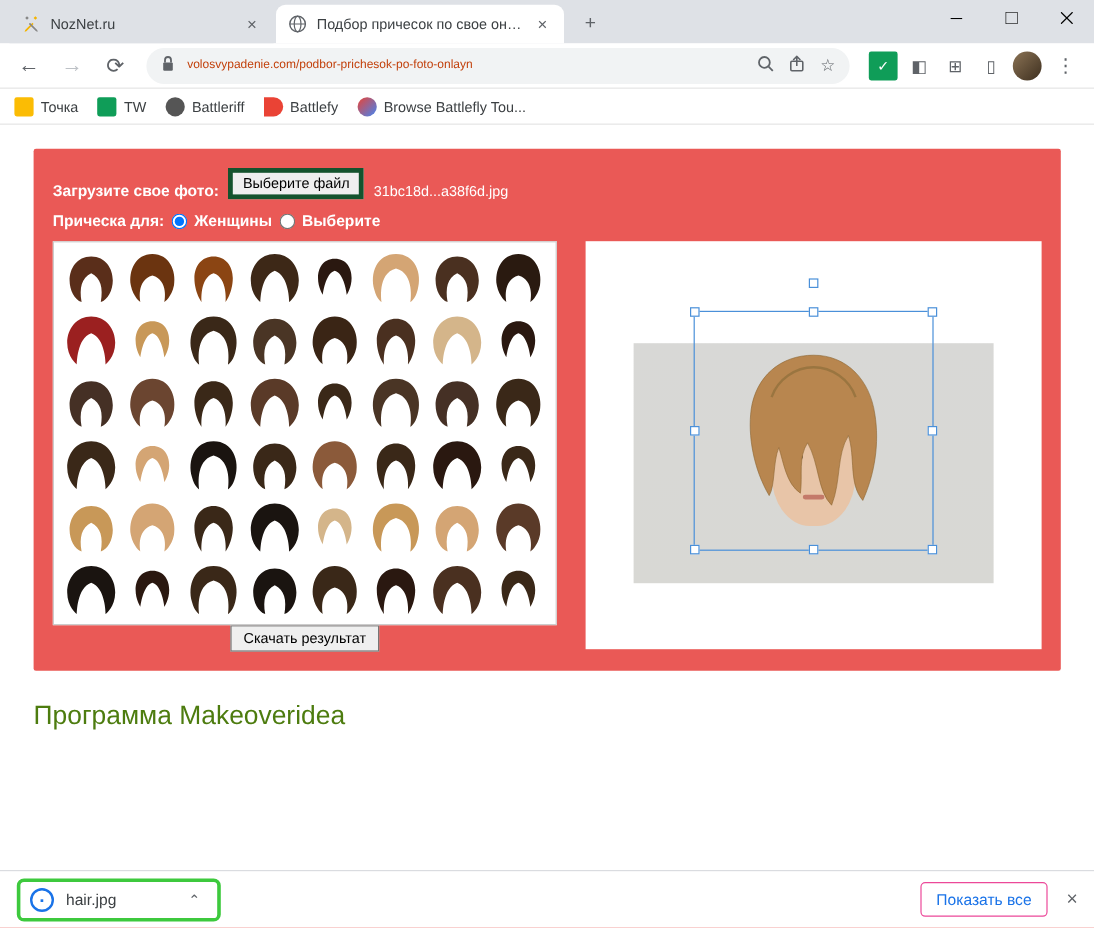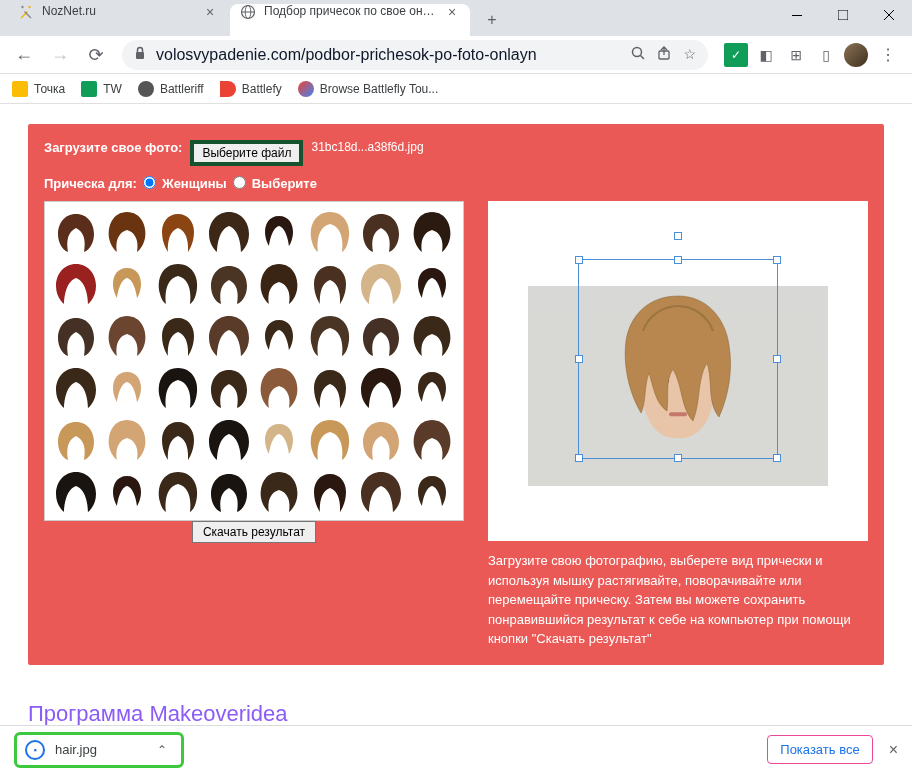--- a/index.html
+++ b/index.html
@@ -1,66 +1,66 @@
 <!DOCTYPE html>
 <html><head>
 <meta charset="utf-8">
 <style>
 *{margin:0;padding:0;box-sizing:border-box;font-family:"Segoe UI",Arial,sans-serif}
 body{background:#fff;width:912px;height:773px;overflow:hidden;position:relative}
 .titlebar{height:36px;background:#dee1e6;display:flex;align-items:flex-end;padding-left:8px;position:relative}
-.tab{height:32px;background:#dee1e6;border-radius:8px 8px 0 0;display:flex;padding:0 10px;margin-right:2px;min-width:220px;max-width:240px;font-size:12px;color:#3c4043;gap:8px;position:relative}
+.tab{height:32px;background:#dee1e6;border-radius:8px 8px 0 0;display:flex;align-items:center;padding:0 10px;margin-right:2px;min-width:220px;max-width:240px;font-size:12px;color:#3c4043;gap:8px;position:relative}
 .tab.active{background:#fff}
 .tab-icon{width:16px;height:16px;flex-shrink:0;display:flex;align-items:center;justify-content:center}
 .tab-title{white-space:nowrap;overflow:hidden;text-overflow:ellipsis;flex:1}
 .tab-close{width:16px;height:16px;display:flex;align-items:center;justify-content:center;color:#5f6368;font-size:14px;cursor:pointer}
 .newtab{width:28px;height:28px;display:flex;align-items:center;justify-content:center;color:#5f6368;font-size:16px;cursor:pointer;margin-left:6px;margin-bottom:2px}
 .win-controls{position:absolute;right:0;top:0;display:flex;height:30px}
 .win-btn{width:46px;display:flex;align-items:center;justify-content:center;color:#000;font-size:12px}
 .toolbar{height:38px;background:#fff;display:flex;align-items:center;padding:0 8px;gap:4px;border-bottom:1px solid #e0e0e0}
 .nav-btn{width:32px;height:32px;display:flex;align-items:center;justify-content:center;color:#5f6368;border-radius:50%;font-size:18px}
 .nav-btn.disabled{color:#bdc1c6}
 .addr{flex:1;height:30px;background:#f1f3f4;border-radius:15px;display:flex;align-items:center;padding:0 12px;gap:10px;margin:0 6px}
 .lock-icon{color:#5f6368;font-size:12px}
-.url{font-size:16px;color:#0f172a;flex:1}
+.url{font-size:10px;color:#c2410c;flex:1}
 .addr-actions{display:flex;gap:12px;color:#5f6368;font-size:14px}
 .ext-icons{display:flex;gap:6px;align-items:center;padding-left:6px}
 .ext-icon{width:24px;height:24px;display:flex;align-items:center;justify-content:center;font-size:14px}
 .avatar{width:24px;height:24px;border-radius:50%;background:linear-gradient(135deg,#8b7355,#3d2f1f)}
 .menu-dots{width:32px;display:flex;align-items:center;justify-content:center;color:#5f6368;font-size:16px}
 .bookmarks{height:30px;background:#fff;display:flex;align-items:center;padding:0 12px;gap:16px;border-bottom:1px solid #e0e0e0}
 .bm{display:flex;align-items:center;gap:6px;font-size:12px;color:#3c4043}
 .bm-icon{width:16px;height:16px;border-radius:2px}
 .content{height:calc(773px - 36px - 38px - 30px - 48px);overflow:auto;background:#fff;padding:20px 28px}
 .app-box{background:#ea5956;padding:16px;border-radius:2px}
-.upload-row{display:flex;align-items:flex-start;gap:8px;color:#fff;font-size:13px;font-weight:bold;margin-bottom:10px}
+.upload-row{display:flex;align-items:flex-end;gap:8px;color:#fff;font-size:13px;font-weight:bold;margin-bottom:10px}
 .file-btn{background:#efefef;border:4px solid #14532d;padding:2px 8px;font-size:12px;color:#000;font-weight:normal}
 .filename{font-weight:normal;font-size:12px}
-.radio-row{display:flex;align-items:flex-start;gap:4px;color:#fff;font-size:13px;font-weight:bold;margin-bottom:10px}
+.radio-row{display:flex;align-items:flex-end;gap:4px;color:#fff;font-size:13px;font-weight:bold;margin-bottom:10px}
 .radio-row input{margin:0 2px}
 .panels{display:flex;gap:24px}
 .left-panel{width:420px}
 .hair-grid-wrap{background:#fff;border:1px solid #ccc;height:320px;position:relative}
 .hair-grid{height:100%;overflow-y:scroll;padding:6px}
 .hair-row{display:flex;justify-content:space-around;margin-bottom:4px}
 .hair{width:48px;height:48px}
 .hair svg{width:100%;height:100%}
 .dl-btn{display:block;margin:0 auto 0;background:#efefef;border:1px solid #767676;padding:3px 10px;font-size:12px}
 .right-panel{flex:1}
 .preview{background:#fff;padding:10px;height:340px;position:relative}
 .preview-inner{position:relative;width:100%;height:100%;display:flex;align-items:center;justify-content:center}
 .photo{width:300px;height:200px;background:linear-gradient(to bottom,#d8d8d6 0%,#d8d8d4 100%);position:relative;margin-top:30px}
 .face{position:absolute;left:50%;top:50%;transform:translate(-50%,-45%);width:70px;height:95px;background:#e8c5a8;border-radius:50% 50% 45% 45%}
 .face::before{content:"";position:absolute;left:18px;top:35px;width:8px;height:5px;background:#5a4a3a;border-radius:50%;box-shadow:26px 0 0 #5a4a3a}
 .face::after{content:"";position:absolute;left:50%;bottom:22px;transform:translateX(-50%);width:18px;height:4px;background:#c47a6a;border-radius:2px}
 .hair-overlay{position:absolute;left:50%;top:50%;transform:translate(-50%,-70%);width:150px;height:150px}
 .sel-box{position:absolute;border:1px solid #4a90d9;left:50%;top:15%;transform:translateX(-50%);width:200px;height:200px}
 .sel-handle{position:absolute;width:8px;height:8px;background:#fff;border:1px solid #4a90d9}
 .instr{color:#fff;font-size:13px;line-height:1.5;margin-top:10px}
-.section-title{font-size:22px;font-weight:normal;margin-top:36px;color:#8b5cf6}
+.section-title{font-size:22px;font-weight:normal;margin-top:24px;color:#4d7c0f}
 .dl-bar{position:absolute;bottom:0;left:0;right:0;height:48px;background:#fff;border-top:1px solid #dadce0;display:flex;align-items:center;padding:0 14px;justify-content:space-between}
 .dl-item{display:flex;align-items:center;gap:10px;border:3px solid #3dc93d;border-radius:6px;padding:4px 14px 4px 8px;height:36px}
 .dl-file-icon{width:20px;height:20px;border:2px solid #1a73e8;border-radius:50%;display:flex;align-items:center;justify-content:center;font-size:9px;color:#1a73e8}
 .dl-name{font-size:13px;color:#3c4043}
 .dl-chevron{color:#5f6368;font-size:12px;margin-left:50px}
 .dl-right{display:flex;align-items:center;gap:16px}
 .show-all{border:1px solid #ec4899;padding:6px 12px;border-radius:4px;font-size:13px;color:#1a73e8;background:#fff}
 .close-bar{color:#5f6368;font-size:16px}
 </style>
 </head>
@@ -363,21 +363,20 @@
               <div class="sel-handle" style="right:-4px;top:-4px"></div>
               <div class="sel-handle" style="left:-4px;top:calc(50% - 4px)"></div>
               <div class="sel-handle" style="right:-4px;top:calc(50% - 4px)"></div>
               <div class="sel-handle" style="left:-4px;bottom:-4px"></div>
               <div class="sel-handle" style="left:calc(50% - 4px);bottom:-4px"></div>
               <div class="sel-handle" style="right:-4px;bottom:-4px"></div>
               <div class="sel-handle" style="left:calc(50% - 4px);top:-28px"></div>
             </div>
           </div>
         </div>
-        <div class="instr">Загрузите свою фотографию, выберете вид прически и используя мышку растягивайте, поворачивайте или перемещайте прическу. Затем вы можете сохранить понравившийся результат к себе на компьютер при помощи кнопки "Скачать результат"</div>
       </div>
     </div>
   </div>
   <h2 class="section-title">Программа Makeoveridea</h2>
 </div>
 
 <div class="dl-bar">
   <div class="dl-item">
     <div class="dl-file-icon">▪</div>
     <span class="dl-name">hair.jpg</span>

